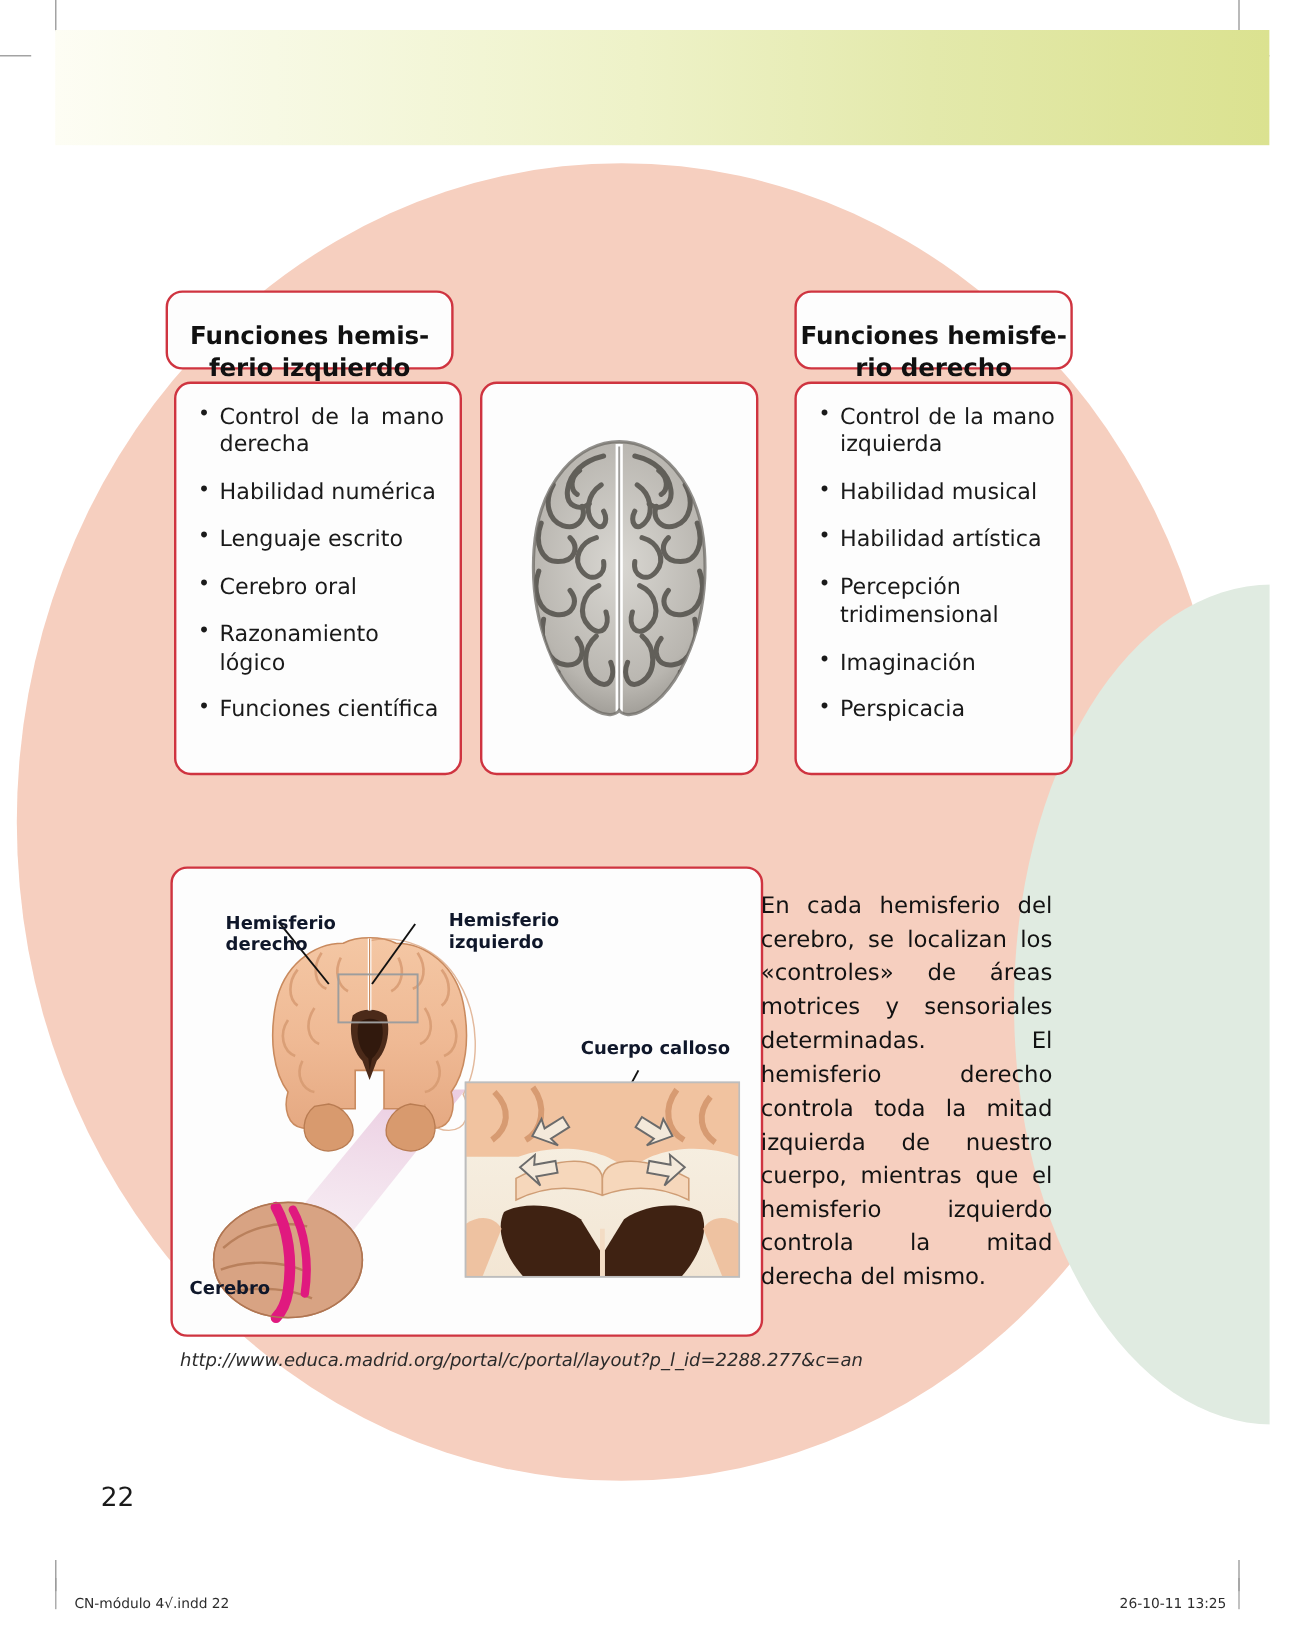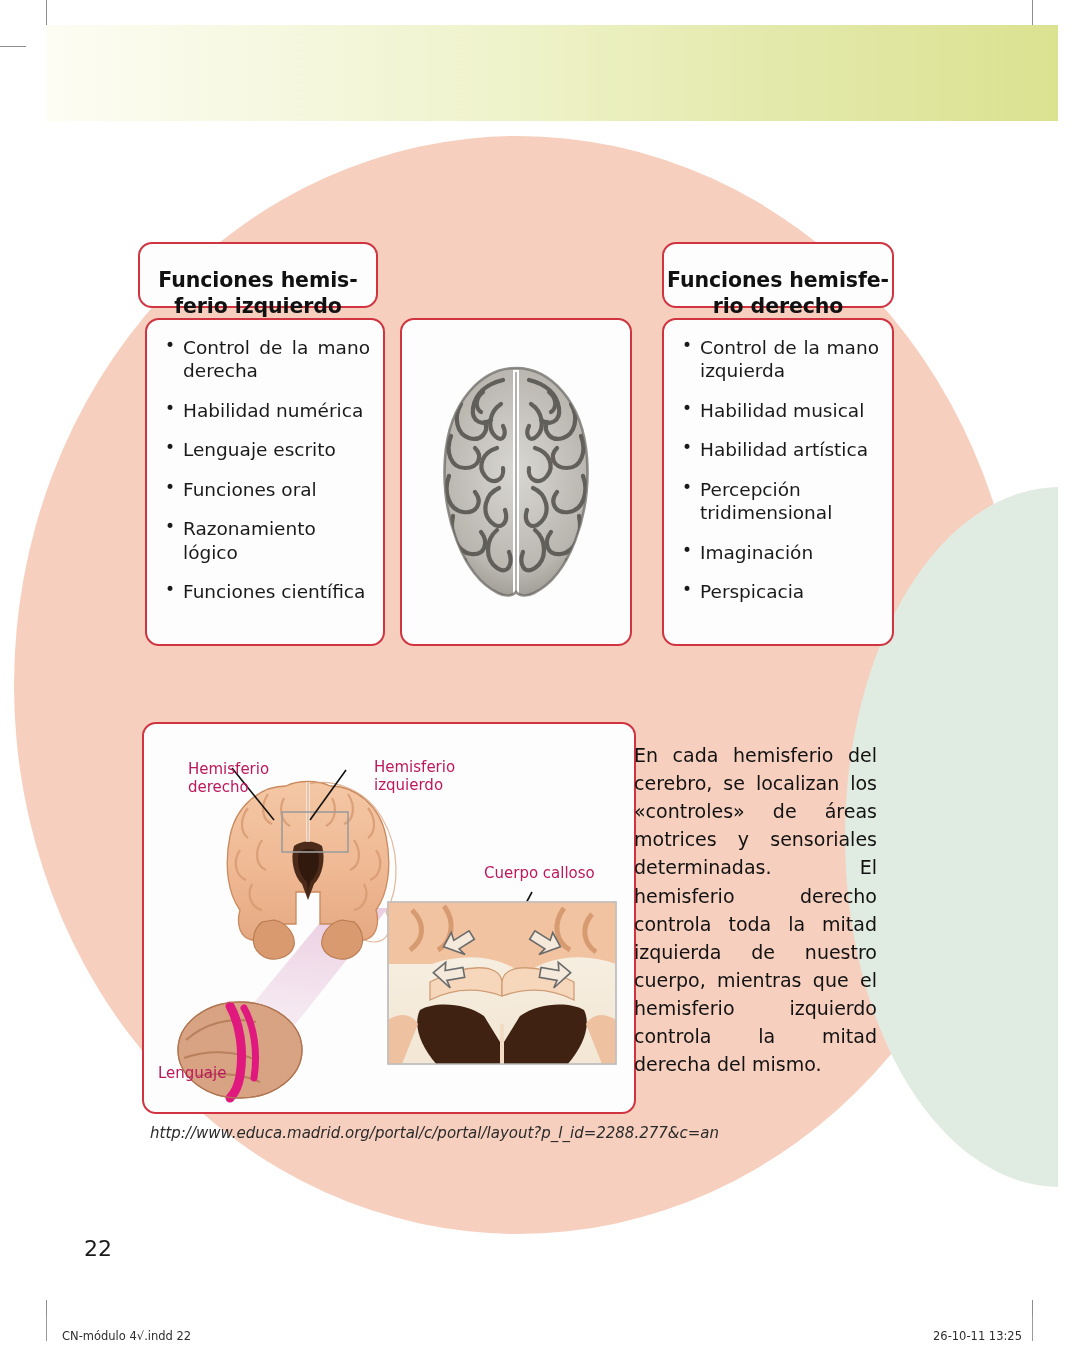--- a/index.html
+++ b/index.html
@@ -123,21 +123,22 @@
 
   
   .brain-photo { width: 170px; height: 236px; display: block; }
 
   
   #figure-card { left: 142px; top: 722px; width: 494px; height: 392px; overflow: hidden; }
   .fig-label {
     position: absolute;
     font-size: 15px;
     line-height: 1.2;
-    color: #be185d;
+    color: #0f172a;
+    font-weight: bold;
   }
   #lbl-der  { left: 44px;  top: 36px; }
   #lbl-izq  { left: 230px; top: 34px; }
   #lbl-cc   { left: 340px; top: 140px; }
   #lbl-cer  { left: 14px;  top: 340px; }
 
   
   #body-text {
     position: absolute;
     left: 634px;
@@ -244,21 +245,21 @@
       <div>Funciones hemis-</div>
       <div>ferio izquierdo</div>
     </div>
   </div>
 
   <div class="card" id="list-left">
     <ul class="bullets">
       <li>Control de la mano derecha</li>
       <li>Habilidad numérica</li>
       <li>Lenguaje escrito</li>
-      <li>Funciones oral</li>
+      <li>Cerebro oral</li>
       <li>Razonamiento lógico</li>
       <li>Funciones científica</li>
     </ul>
   </div>
 
   <div class="card" id="photo-card">
     <svg class="brain-photo" viewBox="0 0 170 236">
       <defs>
         <radialGradient id="gmat" cx="50%" cy="45%" r="62%">
           <stop offset="0%" stop-color="#d9d7d2"></stop>
@@ -444,21 +445,21 @@
 
     <div class="fig-label" id="lbl-der">
       <div>Hemisferio</div>
       <div>derecho</div>
     </div>
     <div class="fig-label" id="lbl-izq">
       <div>Hemisferio</div>
       <div>izquierdo</div>
     </div>
     <div class="fig-label" id="lbl-cc">Cuerpo calloso</div>
-    <div class="fig-label" id="lbl-cer">Lenguaje</div>
+    <div class="fig-label" id="lbl-cer">Cerebro</div>
   </div>
 
   <p id="body-text">En cada hemisferio del cerebro, se localizan los «controles» de áreas motrices y sensoriales determinadas. El hemisferio derecho controla toda la mitad izquierda de nuestro cuerpo, mientras que el hemisferio izquierdo controla la mitad derecha del mismo.</p>
 
   <div id="caption">
     <div class="cap-line2">http://www.educa.madrid.org/portal/c/portal/layout?p_l_id=2288.277&amp;c=an</div>
   </div>
 
   <div id="folio">22</div>
 

